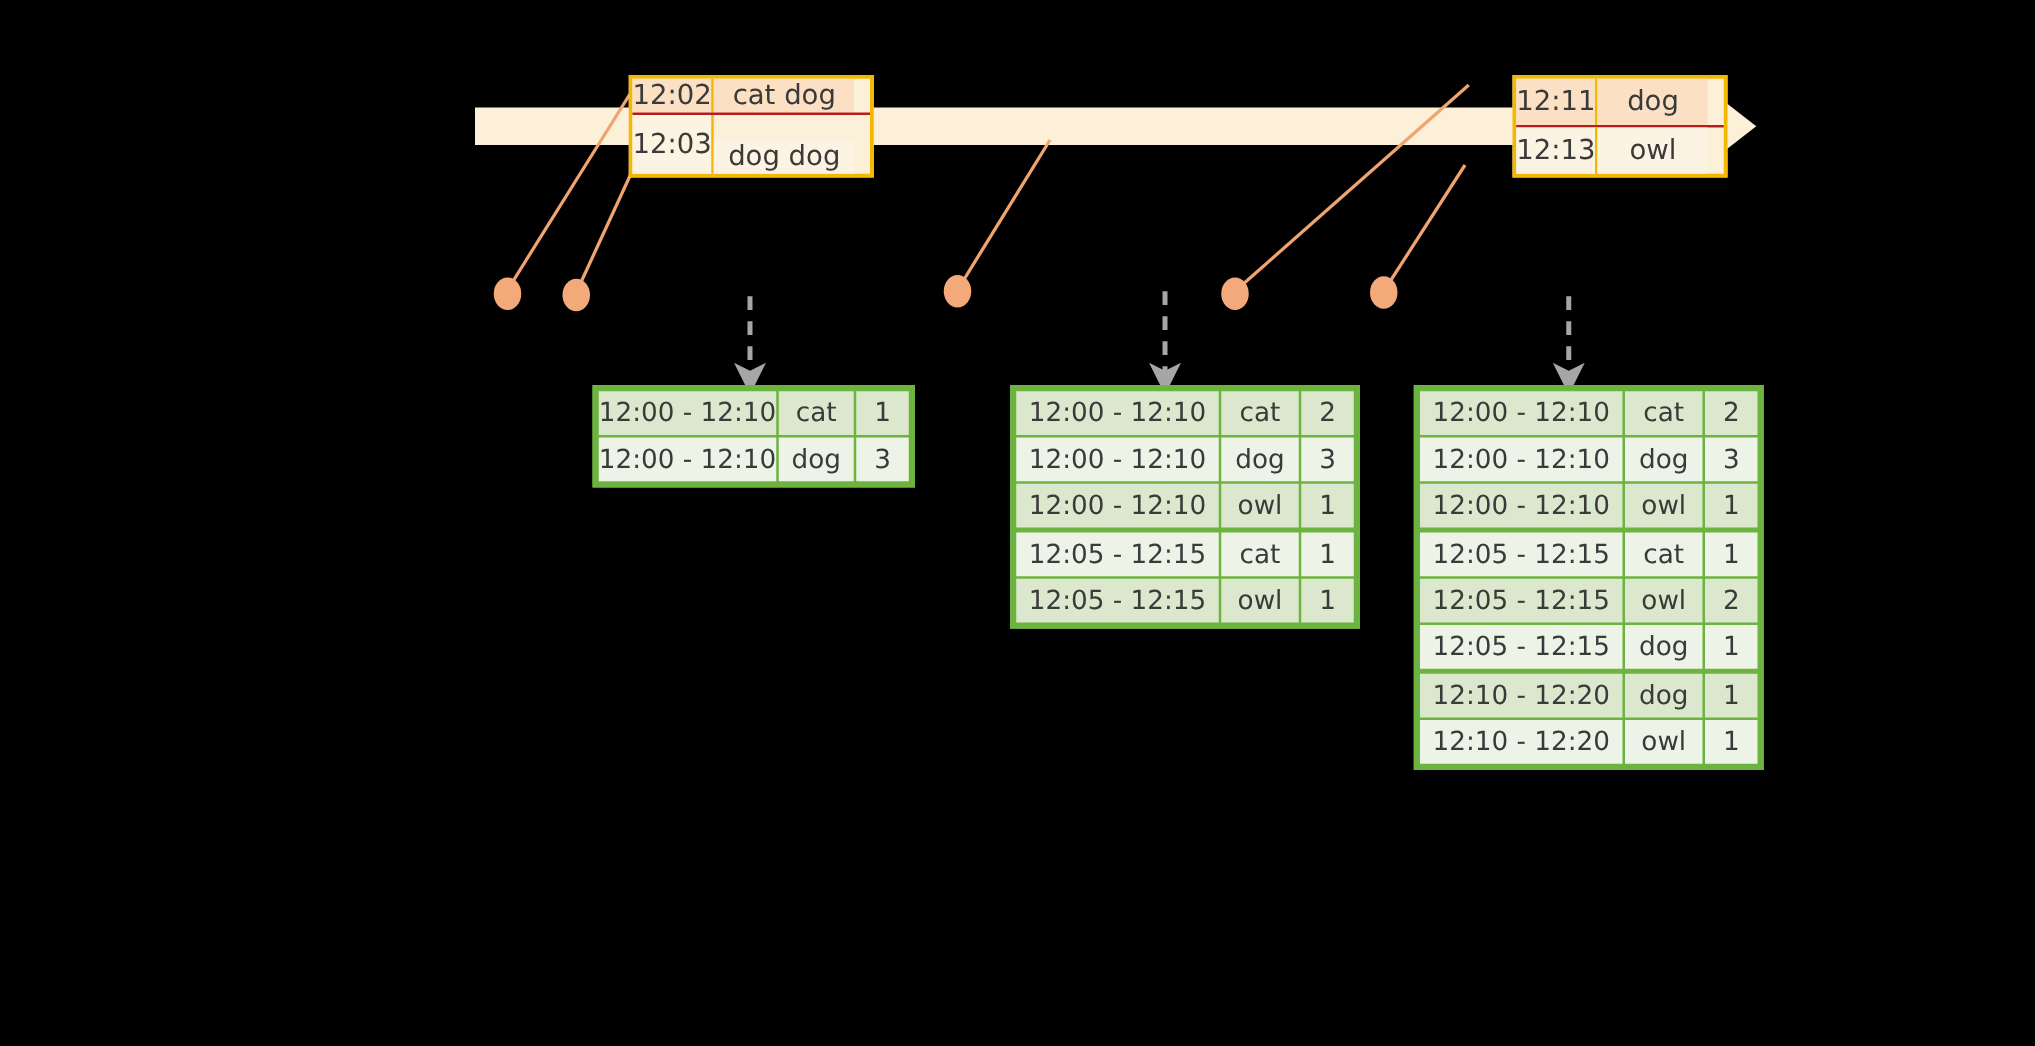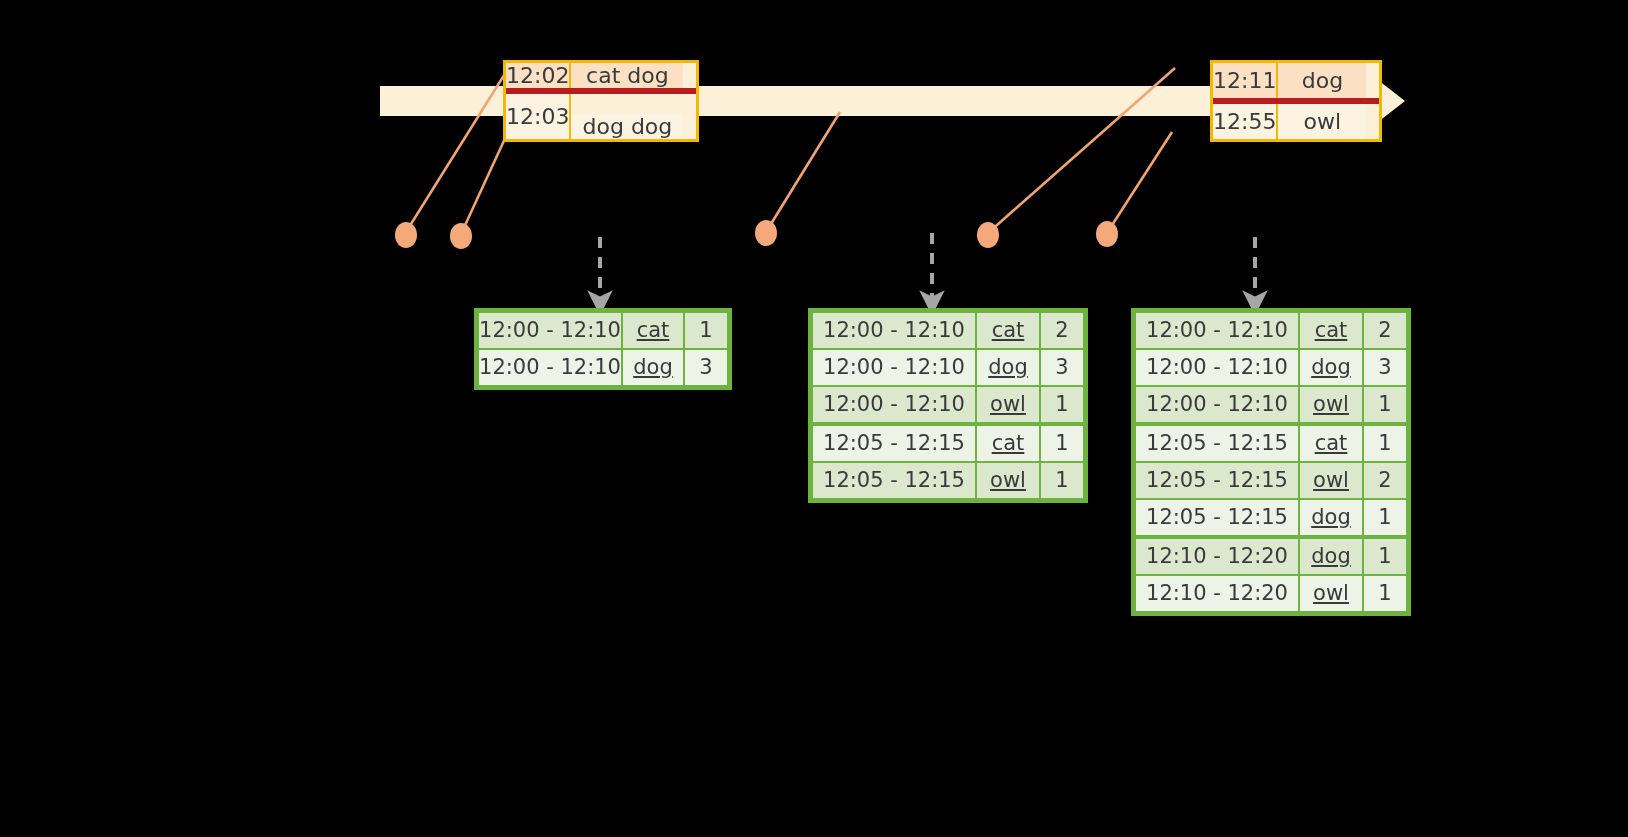--- a/index.html
+++ b/index.html
@@ -39,21 +39,21 @@
     display: flex;
     flex-direction: column;
   }
   .event-row {
     display: flex;
     flex-direction: row;
     flex: 1 1 auto;
   }
   .event-row.alt .event-cell { background: #fbe0c3; }
   .event-row.plain .event-cell { background: #fdf3e3; }
-  .event-row + .event-row { border-top: 6px solid #b91c1c; }
+  .event-row + .event-row { border-top: 2px solid #b91c1c; }
   .event-cell {
     display: flex;
     align-items: center;
     justify-content: center;
     box-sizing: border-box;
     color: #3a3a3a;
     font-size: 22px;
     line-height: 1;
     white-space: nowrap;
   }
@@ -92,21 +92,21 @@
     justify-content: center;
     box-sizing: border-box;
     color: #3a3a3a;
     font-size: 21px;
     line-height: 1;
     white-space: nowrap;
     background: #eef3e8;
   }
   .res-row.shade .res-cell { background: #dce8cd; }
   .res-cell.window { width: 162px; }
-  .res-cell.key    { width: 62px; text-decoration: underline; }
+  .res-cell.key    { width: 62px; }
   .res-cell.count  { width: 42px; }
 
   
   .t1 .res-cell.window { width: 142px; }
   .t1 .res-cell.key    { width: 60px; }
   .t1 .res-cell.count  { width: 42px; }
 </style>
 </head>
 <body>
 
@@ -158,21 +158,21 @@
     </div>
   </div>
 
 
   <div class="event-box" style="left:1170px; top:60px; width:172px; height:82px;margin-left:40px;">
     <div class="event-row alt">
       <div class="event-cell time">12:11</div>
       <div class="event-cell payload" style="width:88px;">dog</div>
     </div>
     <div class="event-row plain">
-      <div class="event-cell time">12:55</div>
+      <div class="event-cell time">12:13</div>
       <div class="event-cell payload" style="width:88px;">owl</div>
     </div>
   </div>
 
   <div class="result-table t1" style="left:474px; top:308px;">
     <div class="res-group">
       <div class="res-row shade">
         <div class="res-cell window">12:00 - 12:10</div>
         <div class="res-cell key">cat</div>
         <div class="res-cell count">1</div>

